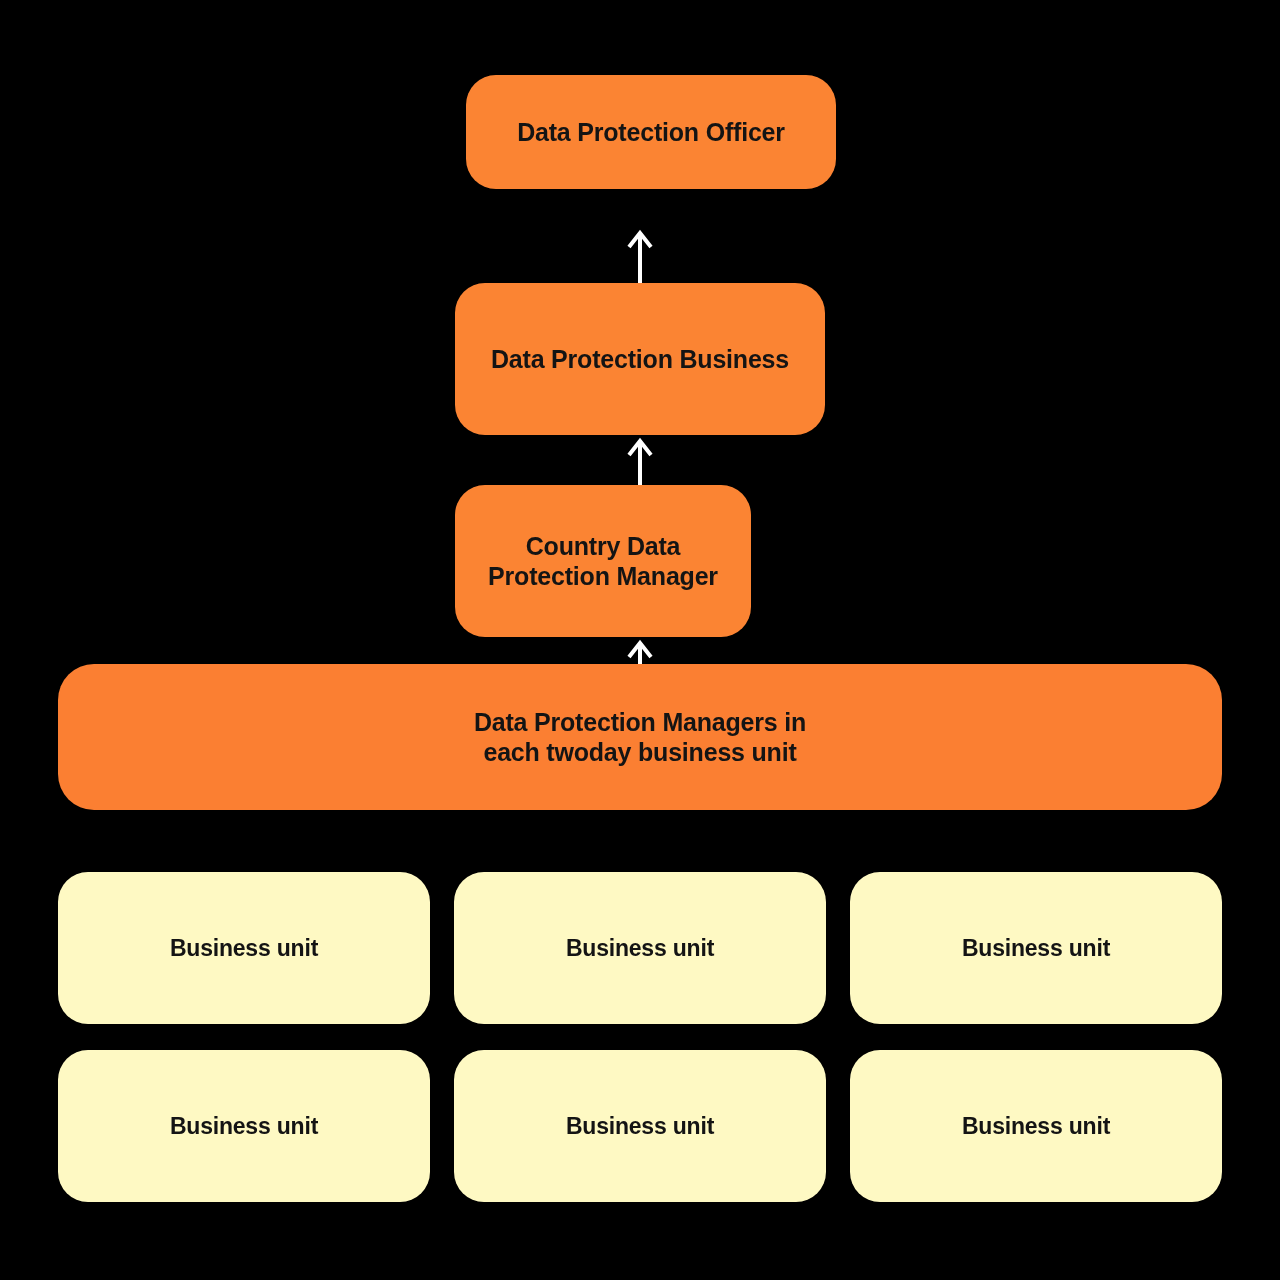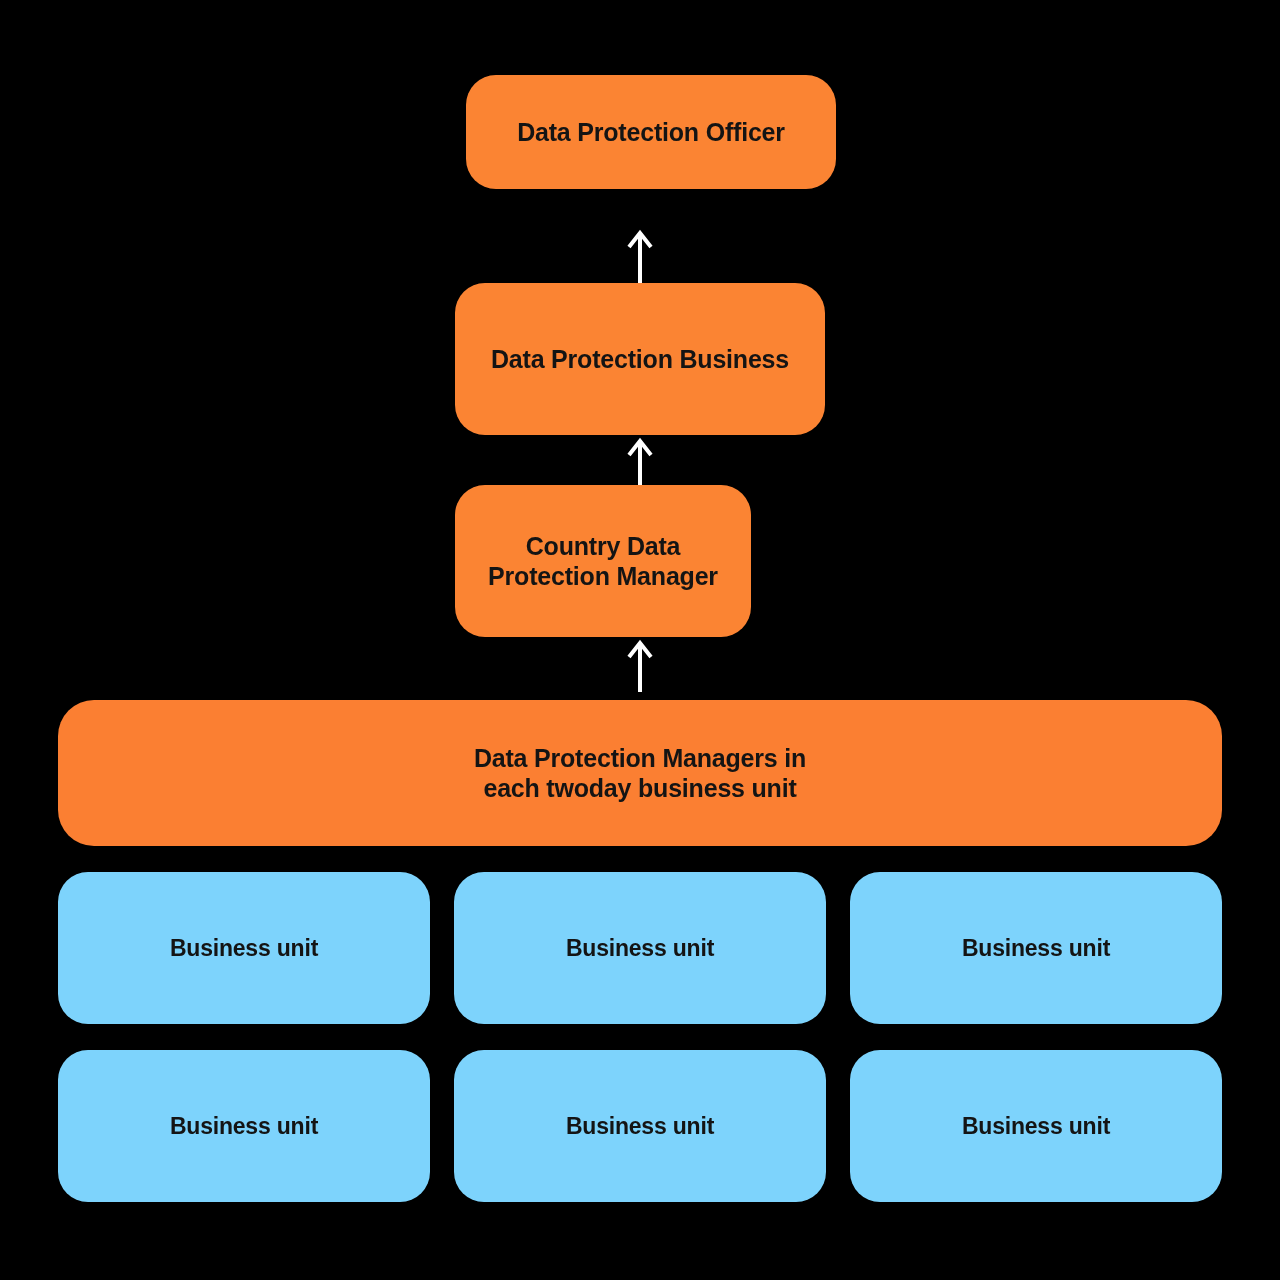--- a/index.html
+++ b/index.html
@@ -36,32 +36,32 @@
   .tier-orange {
     background: #FB8433;
     font-size: 25px;
   }
   .tier-wide {
     background: #FB7F32;
     font-size: 25px;
     border-radius: 36px;
   }
   .tier-yellow {
-    background: #7dd3fc;
+    background: #fef9c3;
     font-size: 23px;
   }
 
   
   #node-dpo   { left: 466px;  top: 75px;   width: 370px; height: 114px; }
   
   #node-dpc   { left: 455px;  top: 283px;  width: 370px; height: 152px; }
   
   #node-cdpm  { left: 455px;  top: 485px;  width: 296px; height: 152px; }
   
-  #node-dpm   { left: 58px;   top: 700px;  width: 1164px; height: 146px; }
+  #node-dpm   { left: 58px;   top: 664px;  width: 1164px; height: 146px; }
 
   
   #node-bu-1  { left: 58px;   top: 872px;  width: 372px; height: 152px; }
   #node-bu-2  { left: 454px;  top: 872px;  width: 372px; height: 152px; }
   #node-bu-3  { left: 850px;  top: 872px;  width: 372px; height: 152px; }
   
   #node-bu-4  { left: 58px;   top: 1050px; width: 372px; height: 152px; }
   #node-bu-5  { left: 454px;  top: 1050px; width: 372px; height: 152px; }
   #node-bu-6  { left: 850px;  top: 1050px; width: 372px; height: 152px; }
 

